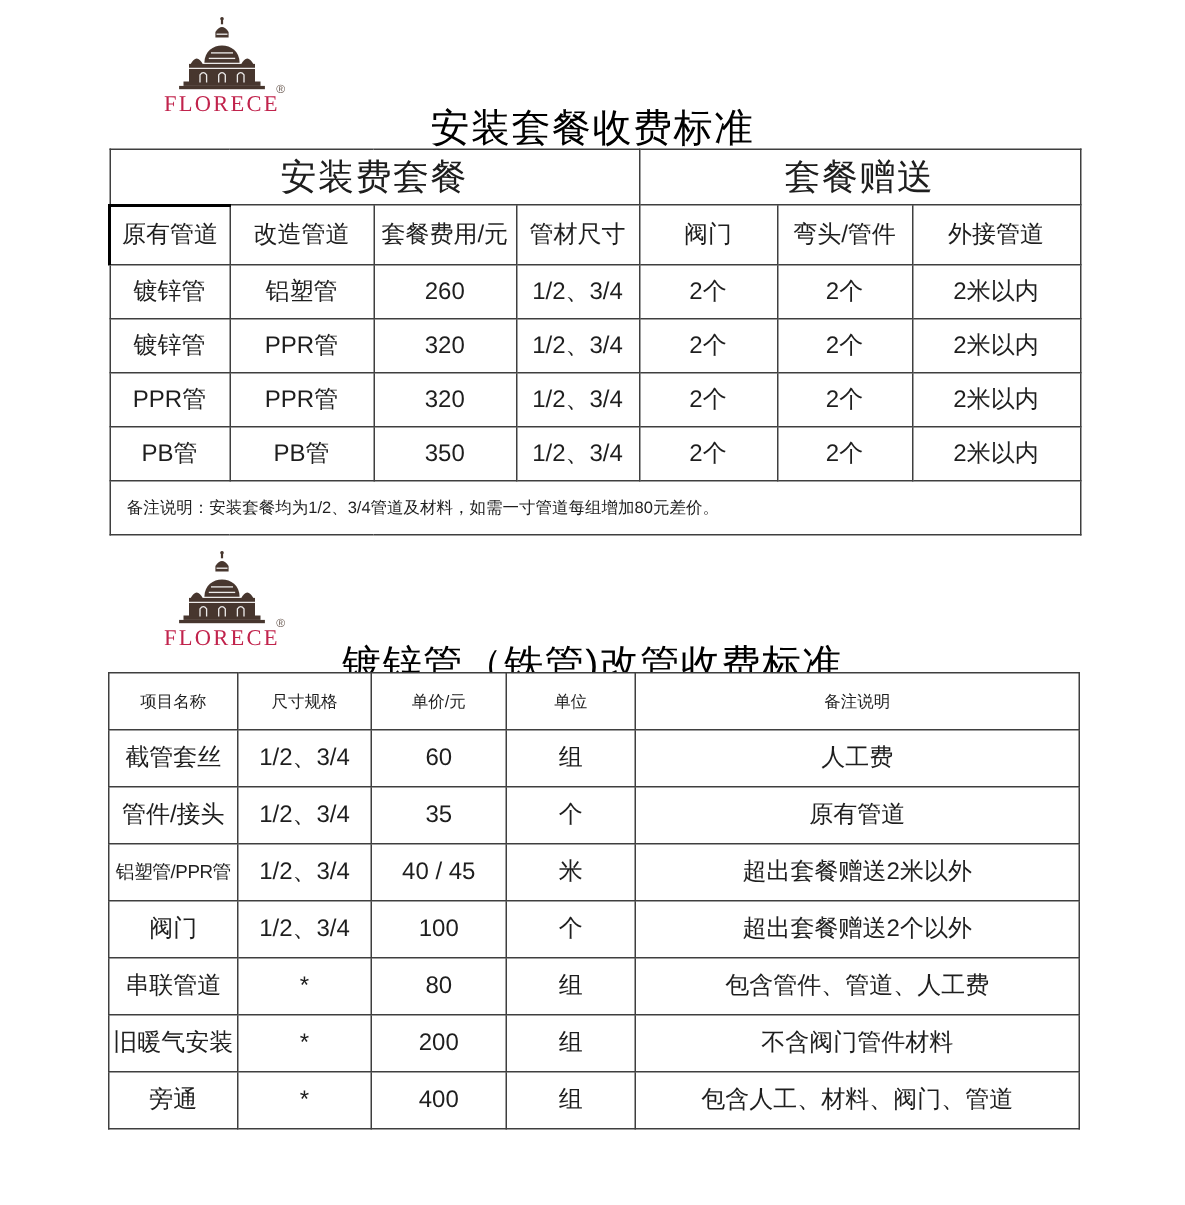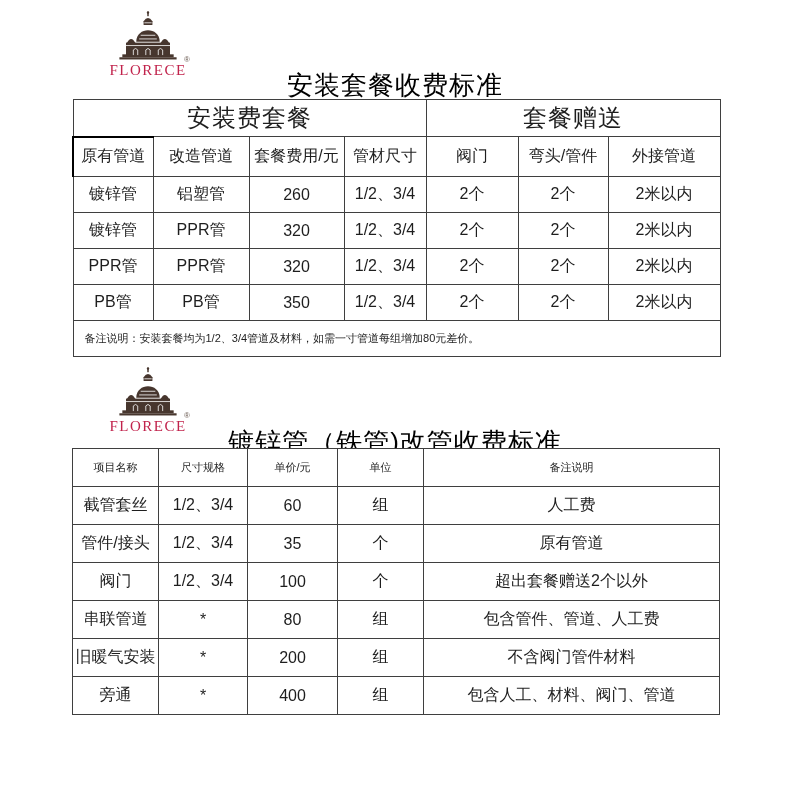--- a/index.html
+++ b/index.html
@@ -209,20 +209,27 @@
       <td>人工费</td>
     </tr>
     <tr>
       <td>管件/接头</td>
       <td>1/2、3/4</td>
       <td>35</td>
       <td>个</td>
       <td>原有管道</td>
     </tr>
     <tr>
+      <td class="small-text">铝塑管/PPR管</td>
+      <td>1/2、3/4</td>
+      <td>40 / 45</td>
+      <td>米</td>
+      <td>超出套餐赠送2米以外</td>
+    </tr>
+    <tr>
       <td>阀门</td>
       <td>1/2、3/4</td>
       <td>100</td>
       <td>个</td>
       <td>超出套餐赠送2个以外</td>
     </tr>
     <tr>
       <td>串联管道</td>
       <td>*</td>
       <td>80</td>

